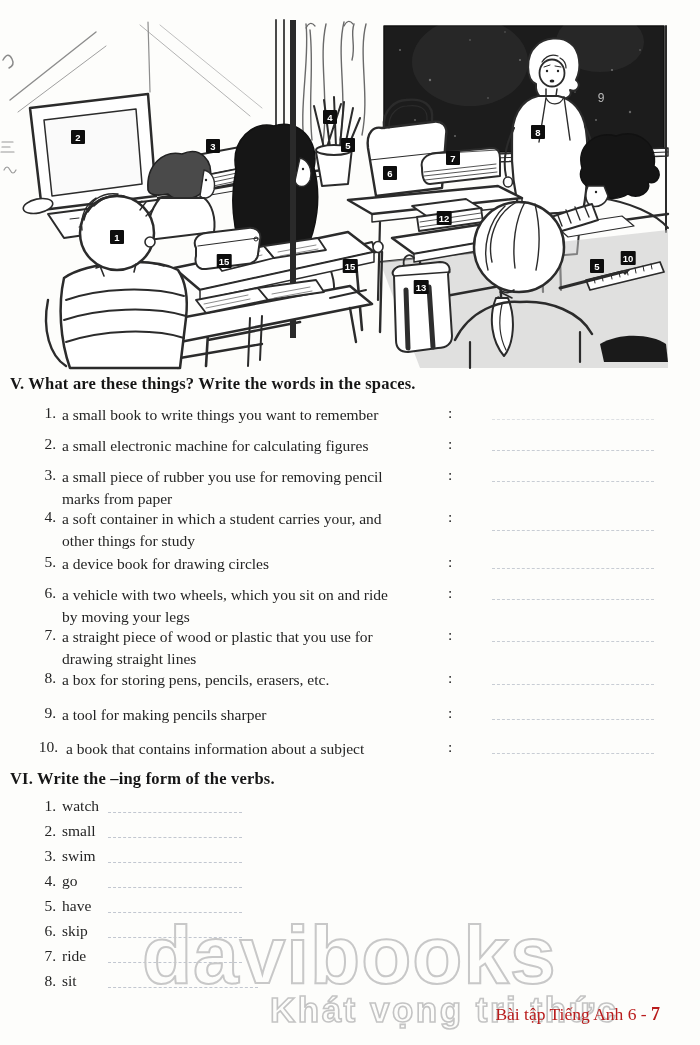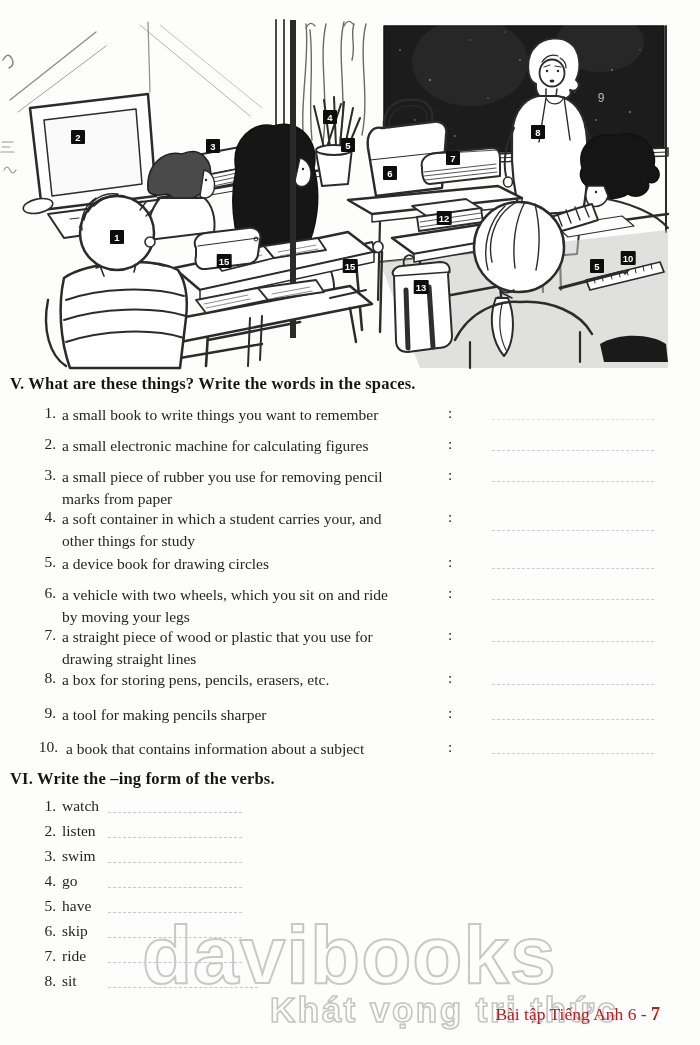--- a/index.html
+++ b/index.html
@@ -321,21 +321,21 @@
   <div>
     <div class="viheading" style="top:769px">VI. Write the –ing form of the verbs.</div>
 
     <div class="virow" style="top:797px">
       <span class="vinum">1.</span>
       <span class="viverb">watch</span>
       <span class="viblank"></span>
     </div>
     <div class="virow" style="top:822px">
       <span class="vinum">2.</span>
-      <span class="viverb">listen</span>
+      <span class="viverb">small</span>
       <span class="viblank"></span>
     </div>
     <div class="virow" style="top:847px">
       <span class="vinum">3.</span>
       <span class="viverb">swim</span>
       <span class="viblank"></span>
     </div>
     <div class="virow" style="top:872px">
       <span class="vinum">4.</span>
       <span class="viverb">go</span>

